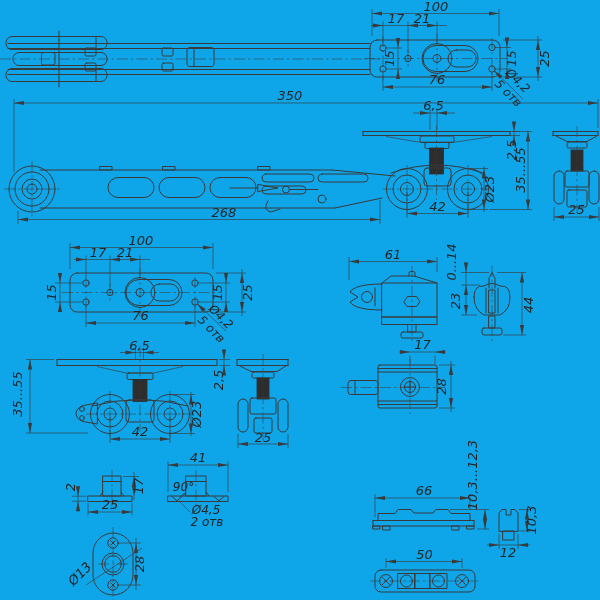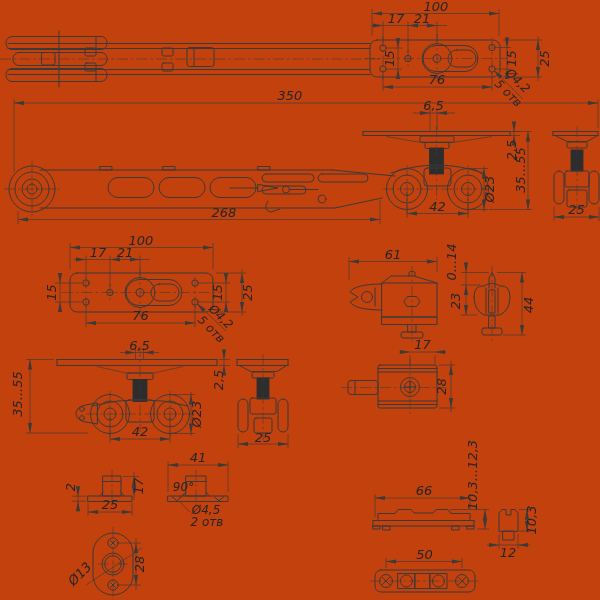--- a/index.html
+++ b/index.html
@@ -1,16 +1,16 @@
 <!DOCTYPE html>
 <html><head>
 <meta charset="utf-8">
 <style>
   html,body{margin:0;padding:0;background:#ffffff;}
-  #stage{width:600px;height:600px;position:relative;background:#c2410c;overflow:hidden;
+  #stage{width:600px;height:600px;position:relative;background:#0ea5e9;overflow:hidden;
          font-family:"DejaVu Sans",sans-serif;}
   svg{display:block}
   .s{fill:none;stroke:#3a3a3a;stroke-width:1;stroke-linejoin:round;stroke-linecap:round}
   .d{fill:none;stroke:#3a3a3a;stroke-width:.65}
   .c{fill:none;stroke:#3a3a3a;stroke-width:.55;stroke-dasharray:11 3 2.5 3}
   .f{fill:#3a3a3a;stroke:none}
   .dk{fill:#2d2d2d;stroke:#2d2d2d;stroke-width:.8}
   text{font:italic 13px "DejaVu Sans",sans-serif;fill:#262626;text-anchor:middle}
   text.sm{font-size:12px}
 </style>

